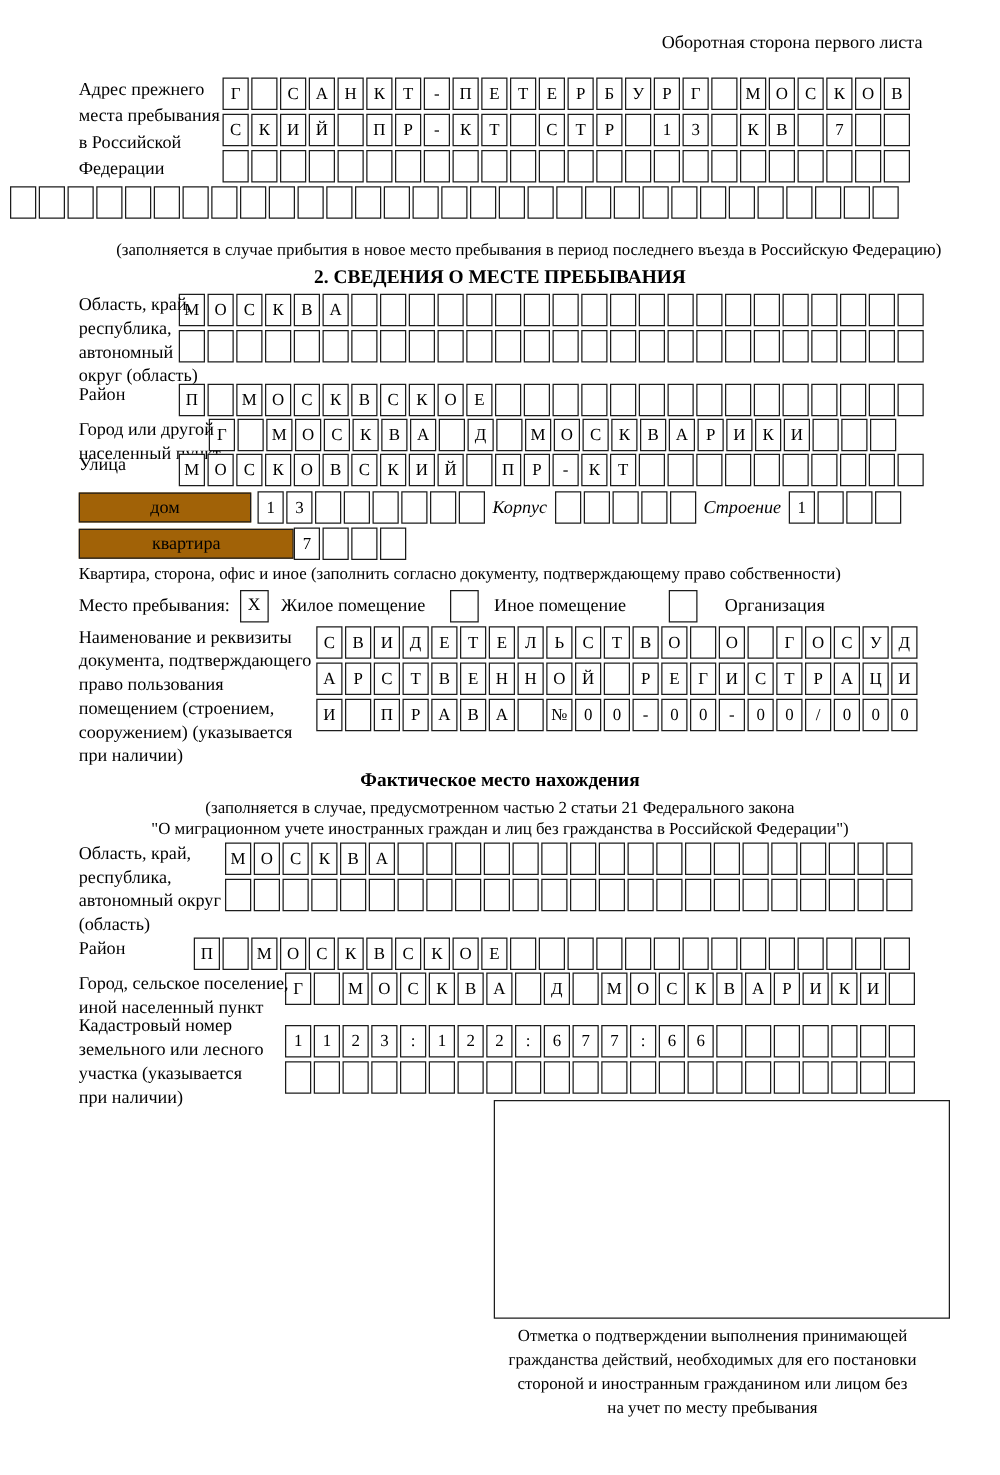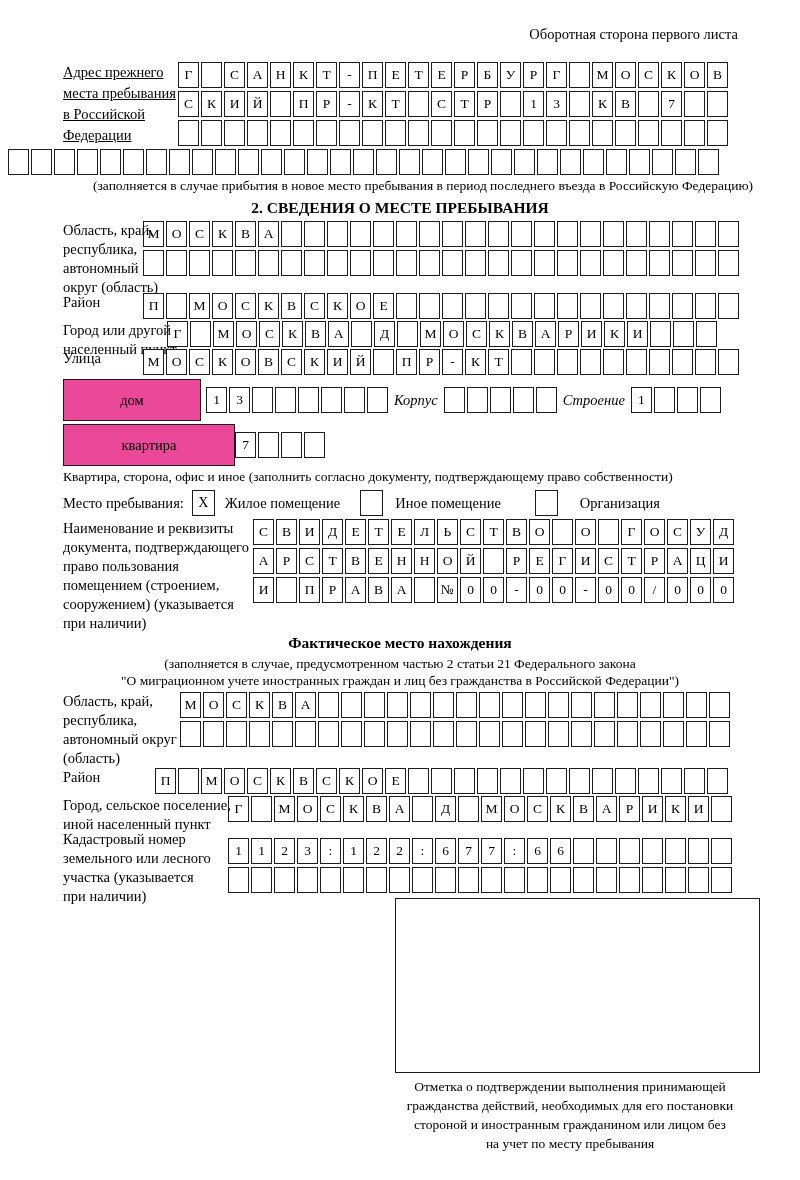--- a/index.html
+++ b/index.html
@@ -6,40 +6,40 @@
   .page {
     width:800px; height:1180px; background:#ffffff; color:#000;
     font-family:"Liberation Serif","DejaVu Serif",serif;
     font-size:14.5px; position:relative; overflow:hidden;
     margin:0 auto; box-sizing:border-box;
   }
   .corner-note { margin:25px 62px 0 0; text-align:right; line-height:18px; }
   .frow { position:relative; margin-left:63px; }
   .flabel { position:absolute; left:0; top:0; line-height:19px; }
   .flabel .line { display:block; white-space:nowrap; }
-  .prev-label { line-height:21px;text-decoration:underline; }
+  .prev-label { line-height:21px; }
   .stack { display:flex; flex-direction:column; gap:3px; }
   .cells { display:flex; gap:2px; }
   .cell {
     width:21px; height:26px; box-sizing:border-box; flex:none;
     border:1.5px solid #1c1c1c; display:flex; align-items:center; justify-content:center;
     font-size:13.5px; line-height:1; background:#fff;
   }
   .fullrow { margin:3px 0 0 8px; }
-  .center-note { text-align:center; font-size:13.5px; line-height:17px; margin-top:2px;padding-left:46px; }
+  .center-note { text-align:center; font-size:13.5px; line-height:17px; margin-top:16px;padding-left:46px; }
   .section-title { text-align:center; font-weight:bold; font-size:15.5px; line-height:20px; margin-top:4px; }
   .ml115 { margin-left:115px; } .ml80 { margin-left:80px; } .ml104 { margin-left:104px; }
   .ml190 { margin-left:190px; } .ml117 { margin-left:117px; } .ml92 { margin-left:92px; }
   .ml165 { margin-left:165px; }
   .mt3 { margin-top:3px; } .mt17 { margin-top:17px; } .mt2 { margin-top:2px; }
   .mt4 { margin-top:4px; } .mt21 { margin-top:21px; } .mt16 { margin-top:16px; }
   .inline-row { display:flex; align-items:center; margin-left:63px; }
   .named-box {
-    height:42px; box-sizing:border-box; border:1.5px solid #1c1c1c;
-    display:flex; align-items:center; justify-content:center; flex:none; background:#ec4899;text-align:center;
+    height:24px; box-sizing:border-box; border:1.5px solid #1c1c1c;
+    display:flex; align-items:center; justify-content:center; flex:none; background:#a16207;text-align:center;
   }
   .house-box { width:138px; margin-right:5px; }
   .apt-box { width:172px; }
   .side-label { margin:0 6px; white-space:nowrap;font-style:italic; }
   .left-note { margin-left:63px; font-size:13.5px; line-height:17px; margin-top:2px; }
   .checkbox {
     width:23px; height:26px; box-sizing:border-box; border:1.5px solid #1c1c1c; flex:none;
     display:flex; align-items:center; justify-content:center; font-size:14px; background:#fff;
   }
   .staytype { margin-top:5px; }

